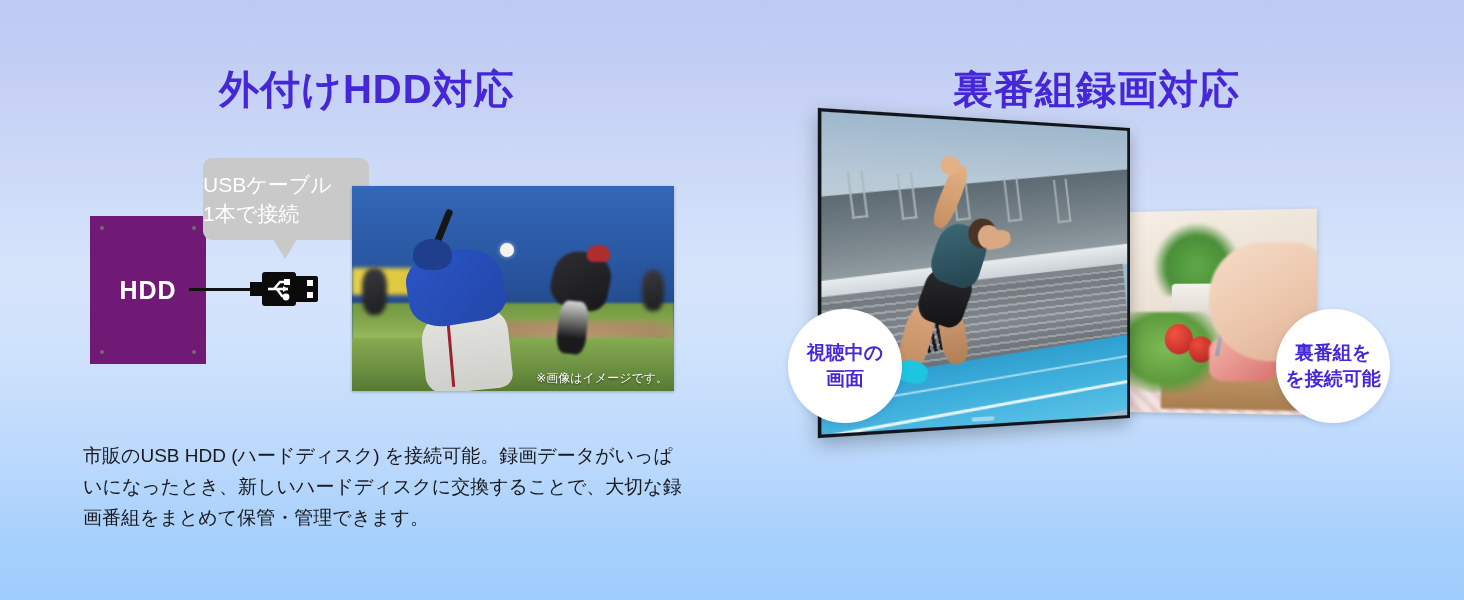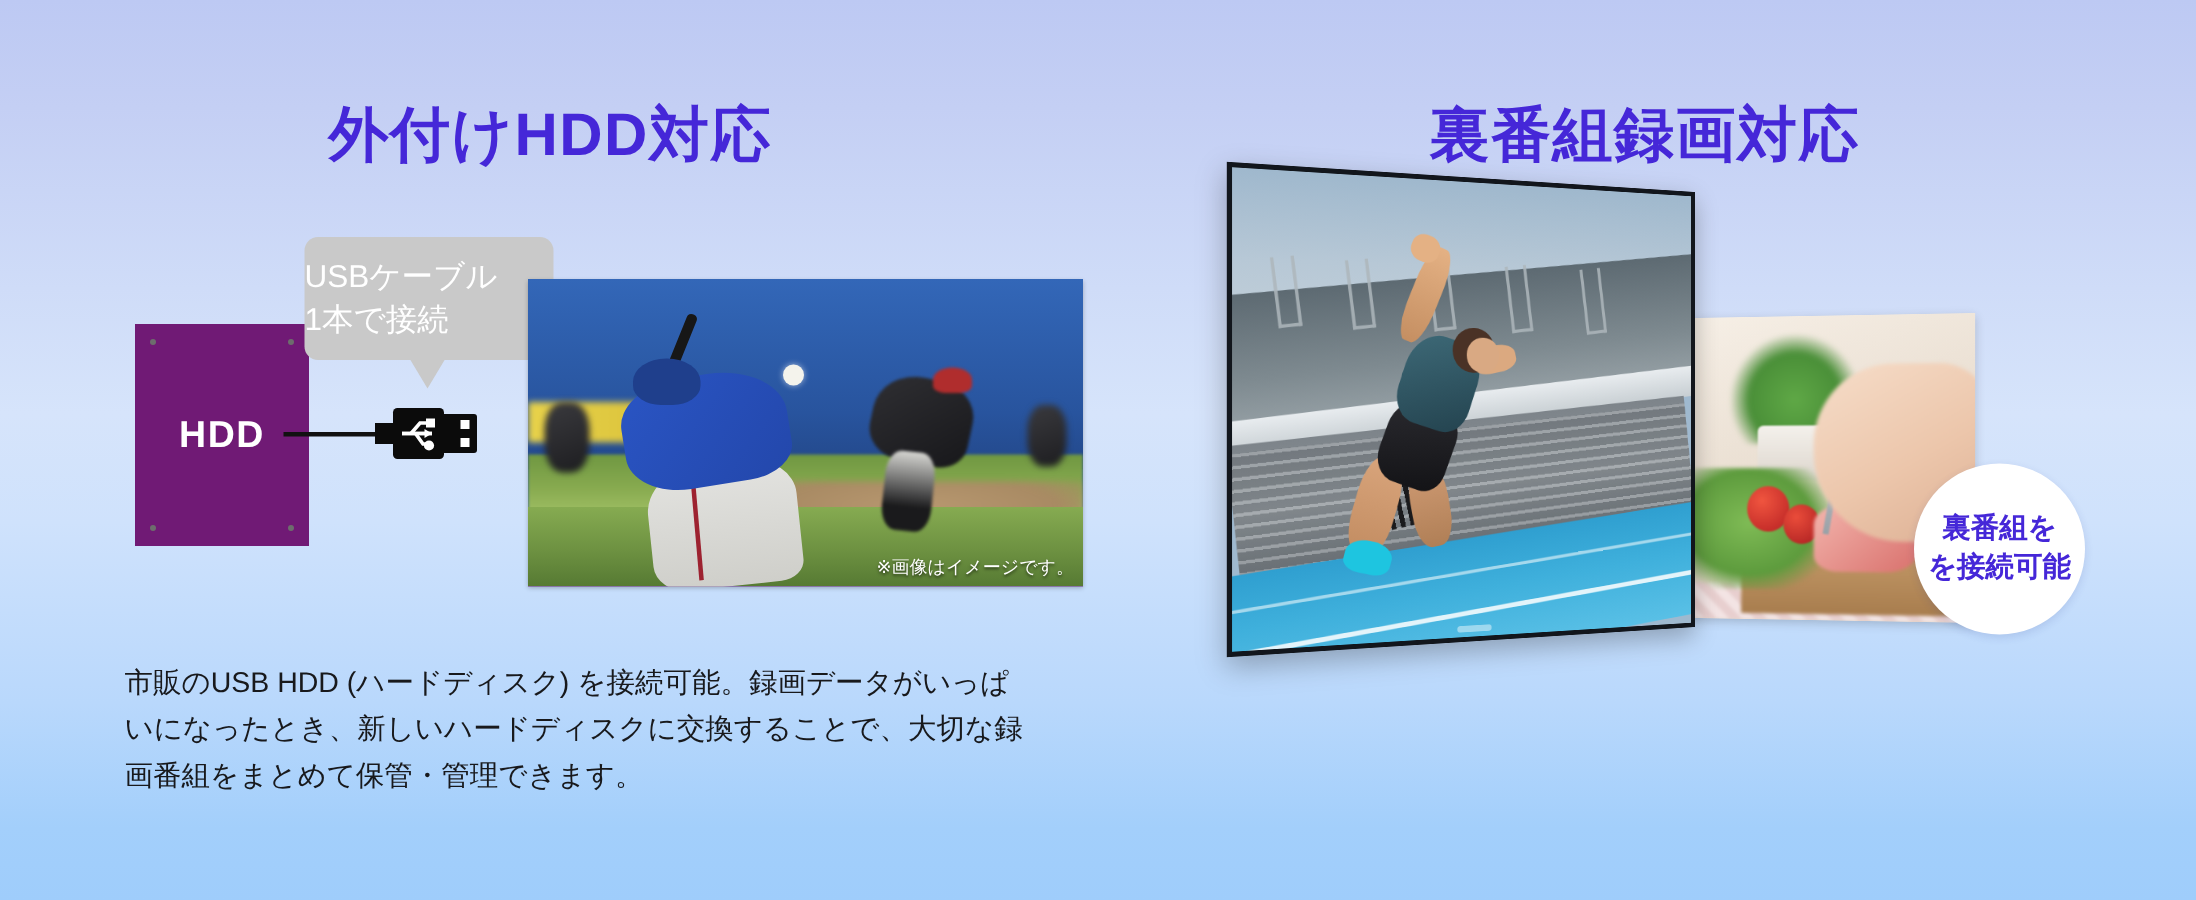--- a/index.html
+++ b/index.html
@@ -103,21 +103,21 @@
     width: 0; height: 0;
     border-left: 12px solid transparent;
     border-right: 12px solid transparent;
     border-top: 20px solid #c9c9c9;
   }
 
   
   .photo-baseball {
     position: absolute;
     left: 352px; top: 186px;
-    width: 370px; height: 205px;
+    width: 322px; height: 205px;
     overflow: hidden;
     box-shadow: 0 1px 3px rgba(0,0,0,0.25);
     background: #d946ef;
   }
   .bb-sky {
     position: absolute; inset: 0;
     background: linear-gradient(180deg,#2f63b4 0%, #2a5aa8 40%, #2a57a2 55%, #2a57a2 62%);
   }
   .bb-wall {
     position: absolute; left: 0; right: 0; top: 0; height: 62%;
@@ -566,20 +566,24 @@
       <div class="tv-athlete-torso"></div>
       <div class="tv-athlete-armup"></div>
       <div class="tv-athlete-hand"></div>
       <div class="tv-athlete-armfwd"></div>
       <div class="tv-athlete-head"></div>
       <div class="tv-athlete-face"></div>
       <div class="tv-logo"></div>
     </div>
   </div>
 
+  <div class="badge" id="badge-watching">
+    <span class="badge-line">視聴中の</span>
+    <span class="badge-line">画面</span>
+  </div>
 
   <div class="badge" id="badge-recording">
     <span class="badge-line">裏番組を</span>
     <span class="badge-line">を接続可能</span>
   </div>
 
 
 
 </div>
 

